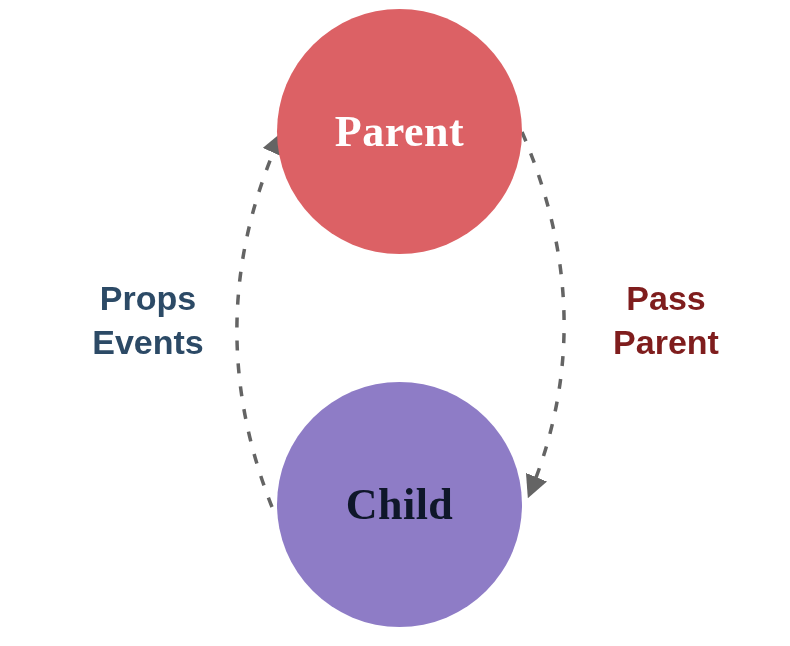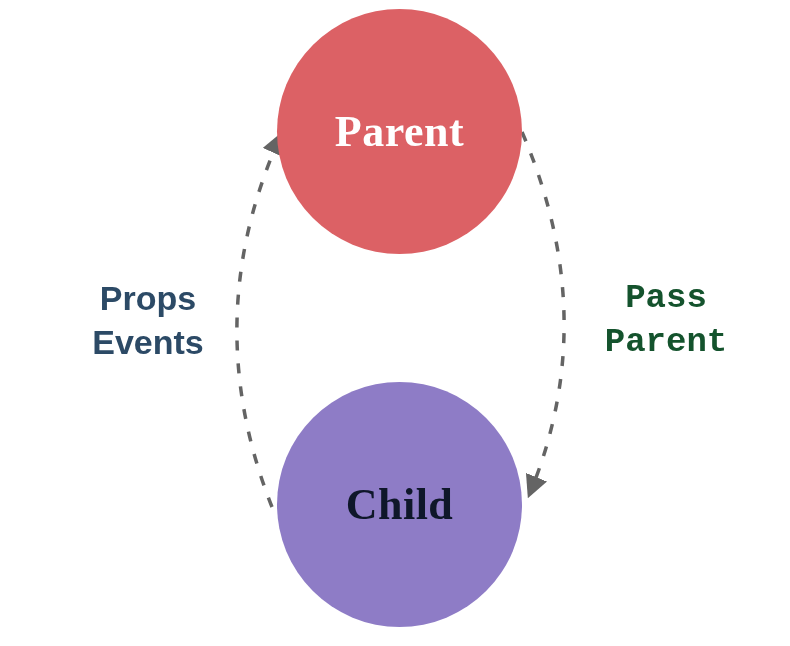--- a/index.html
+++ b/index.html
@@ -71,18 +71,18 @@
 
   <div class="node-circle node-child" style="background-color: rgb(142, 124, 198); color: #0f172a;">
     <span class="node-label">Child</span>
   </div>
 
   <div class="edge-label edge-label-left" style="color: rgb(44, 74, 102);">
     <div>Props</div>
     <div>Events</div>
   </div>
 
-  <div class="edge-label edge-label-right" style="color: #14532d; font-family: Liberation Mono, monospace;">
+  <div class="edge-label edge-label-right" style="color: #7f1d1d;">
     <div>Pass</div>
     <div>Parent</div>
   </div>
 
 </div>
 
 </body></html>

